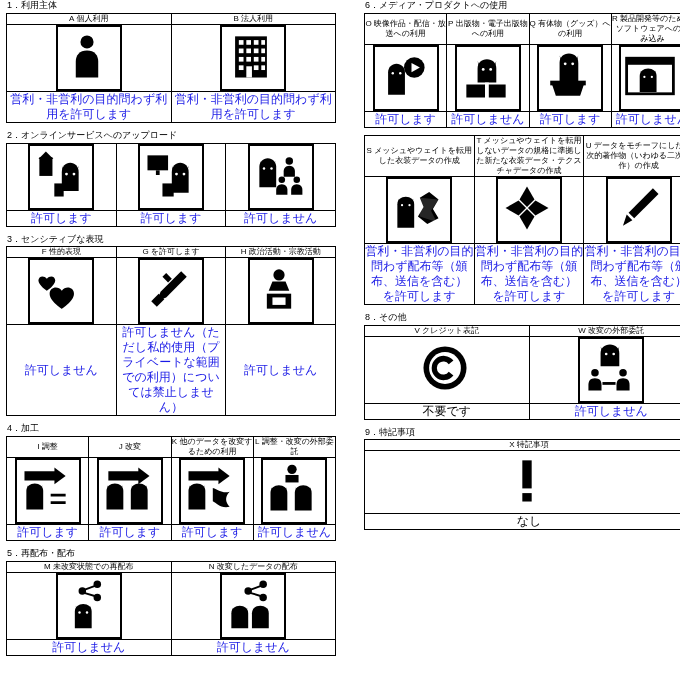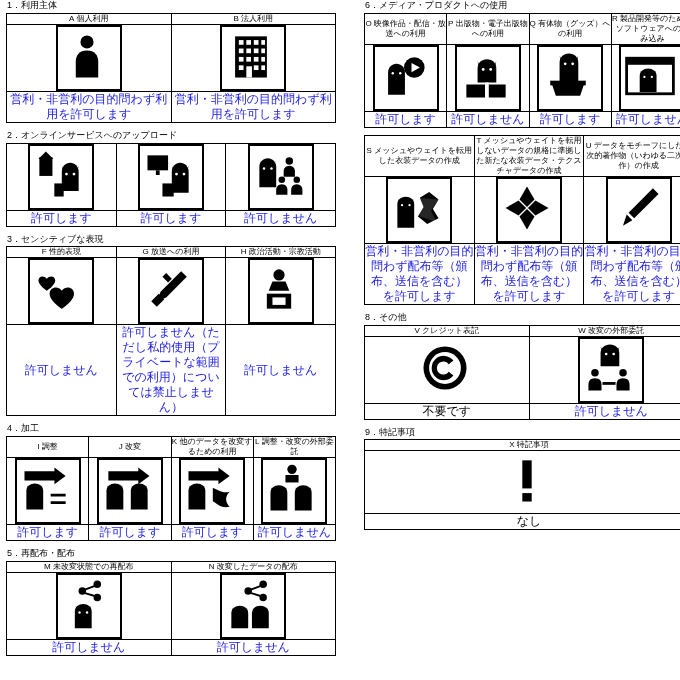--- a/index.html
+++ b/index.html
@@ -166,21 +166,21 @@
       </tbody>
         </table>
     </div>
 
     <div class="section">
       <div class="sec-title">3．センシティブな表現</div>
       <table class="grid">
         <tbody>
             <tr>
           <td class="hd"><span>F</span>&nbsp;<span>性的表現</span></td>
-          <td class="hd"><span>G</span>&nbsp;<span>放送への利用</span></td>
+          <td class="hd"><span>G</span>&nbsp;<span>を許可します</span></td>
           <td class="hd"><span>H</span>&nbsp;<span>政治活動・宗教活動</span></td>
         </tr>
         <tr>
           <td class="icon-cell">
             <div class="icon bordered">
               <svg viewBox="0 0 62 62" width="58" height="58">
                     <rect width="62" height="62" fill="#fff"></rect>
                     <path d="M18 20c-3-4-9-3-9 2 0 5 9 11 9 11s9-6 9-11c0-5-6-6-9-2z" fill="#000"></path>
                     <path d="M34 33c-4-6-13-4-13 3 0 8 13 16 13 16s13-8 13-16c0-7-9-9-13-3z" fill="#000"></path>
                   </svg>

